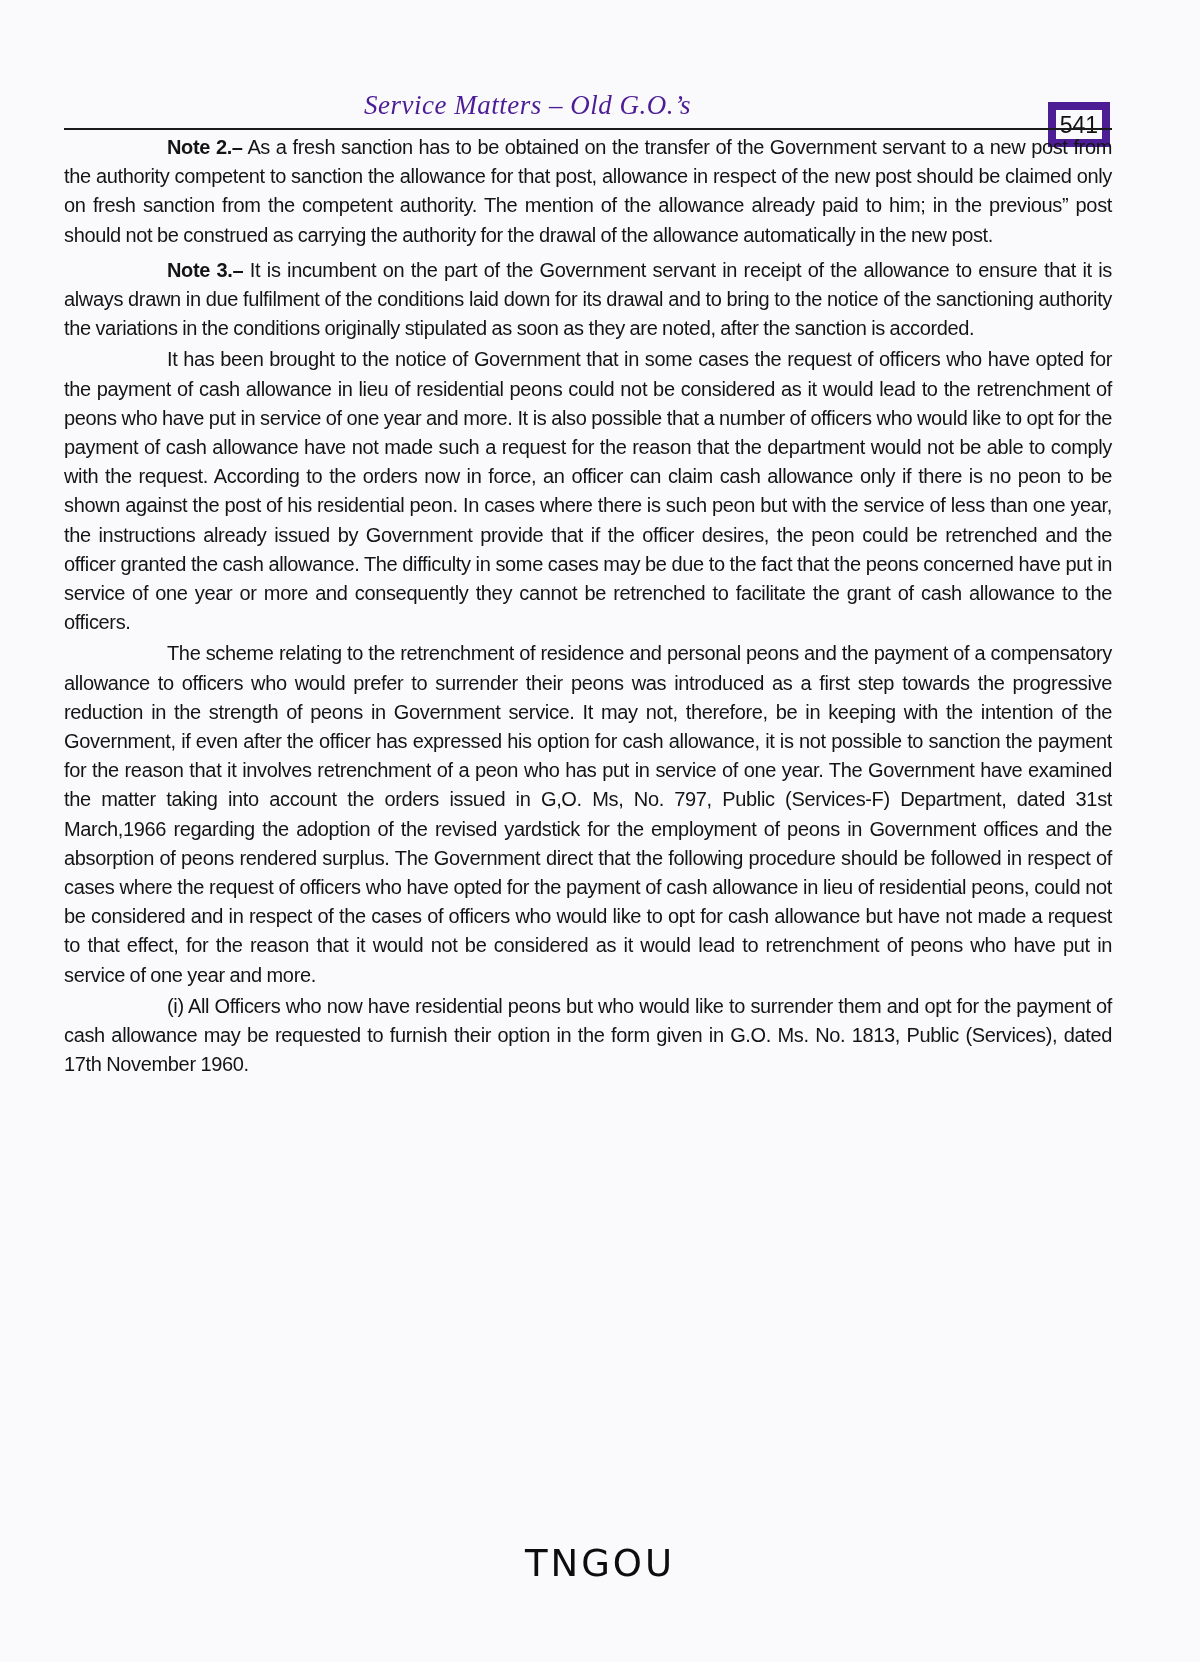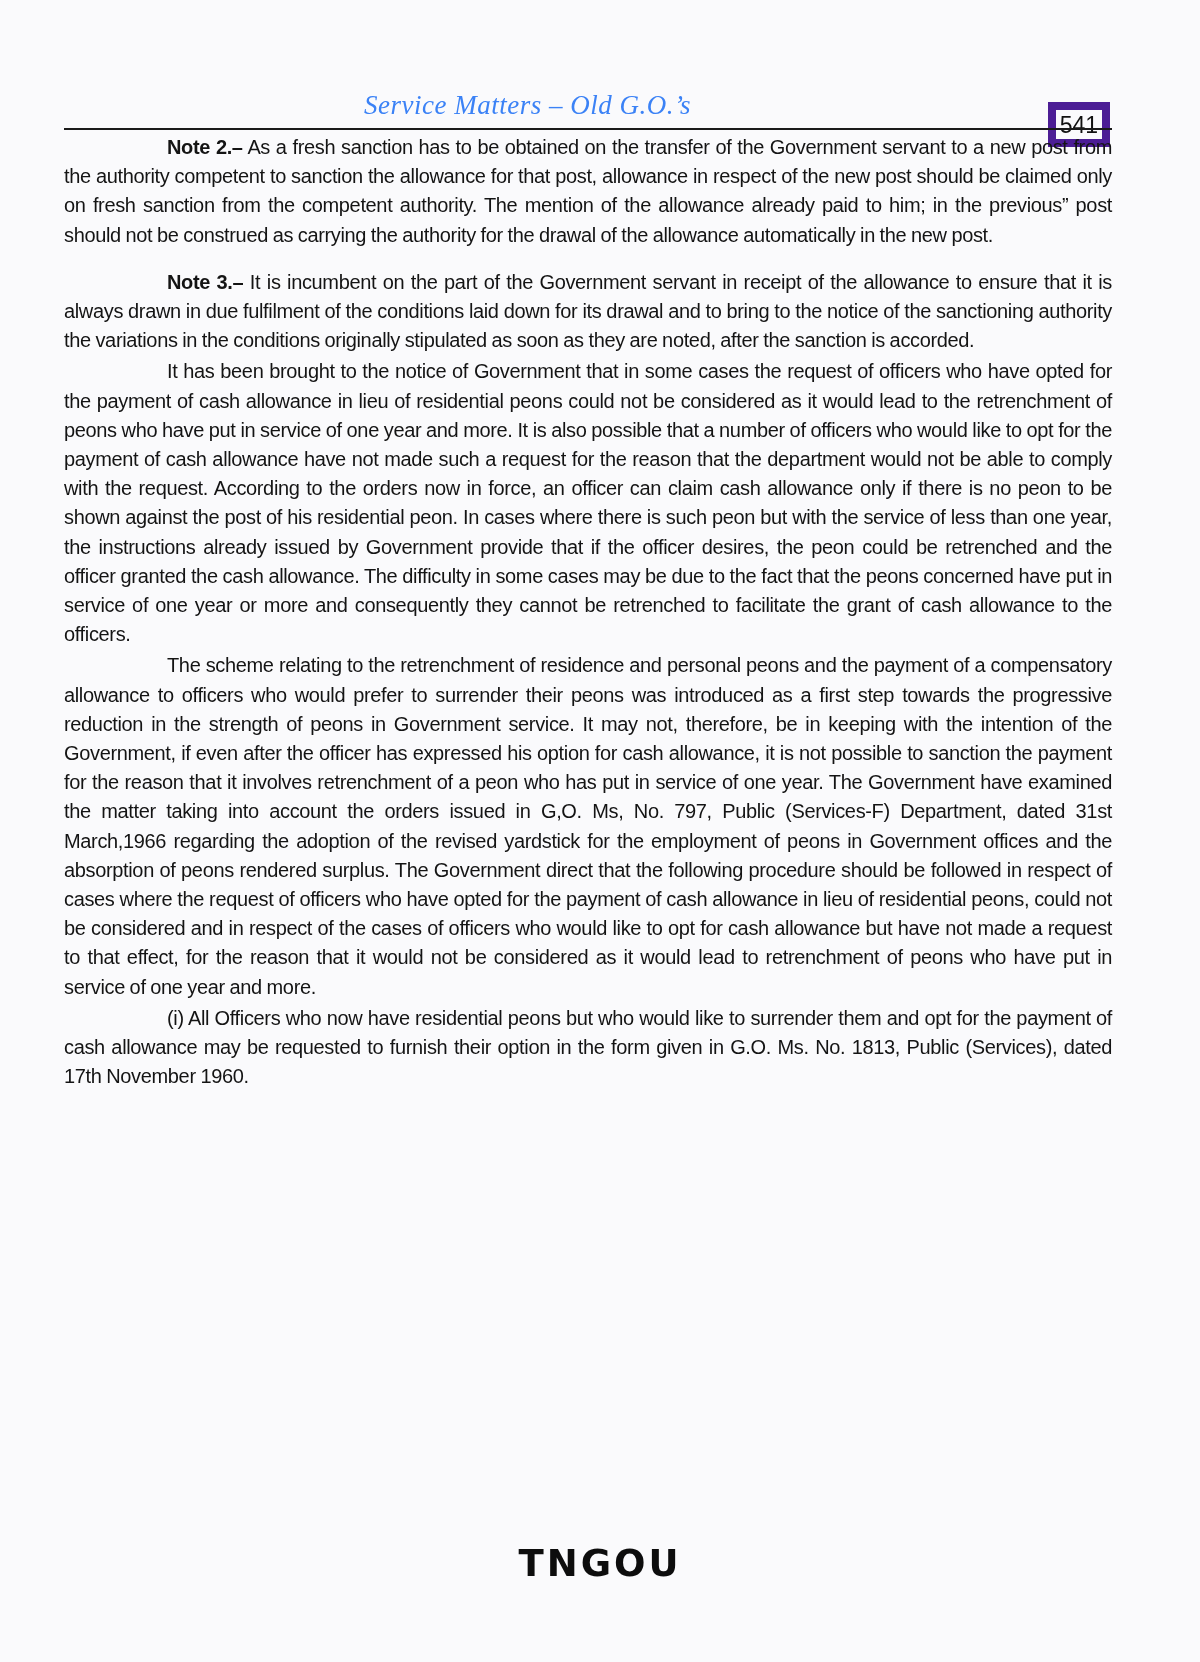--- a/index.html
+++ b/index.html
@@ -28,21 +28,21 @@
       height: 40px;
     }
     .running-title {
       position: absolute;
       left: 300px;
       top: 4px;
       font-family: "Liberation Serif", serif;
       font-style: italic;
       font-size: 27px;
       letter-spacing: 0.5px;
-      color: #3b82f6;
+      color: #4c1d95;
     }
     .page-number {
       position: absolute;
       right: 2px;
       top: 16px;
       font-family: "Liberation Sans", sans-serif;
       font-size: 23px;
       border: 8px solid #4c1d95;
       padding: 1px 4px 0 4px;
       line-height: 28px;
@@ -65,38 +65,38 @@
       font-size: 20px;
       line-height: 29.2px;
       text-align: justify;
       letter-spacing: -0.35px;
       word-spacing: -0.5px;
     }
     .para {
       margin: 0;
       text-indent: 103px;
     }
-    .para + .para { margin-top: 18px; }
+    .para + .para { margin-top: 6px; }
     .para.tight { margin-top: 0; }
     .para.gap { margin-top: 2px; }
     .lead {
       font-weight: bold;
     }
     .citation {
       font-weight: bold;
       letter-spacing: -0.2px;
     }
     .footer-mark {
       position: absolute;
       top: 1542px;
       left: 0;
       width: 1200px;
       text-align: center;
       font-family: "DejaVu Sans", sans-serif;
-      font-weight: bold;
+      font-weight: normal;
       font-size: 37px;
       letter-spacing: 3px;
       color: #0d0d0d;
     }
   </style>
 </head>
 <body>
 
 <div class="page">
 

